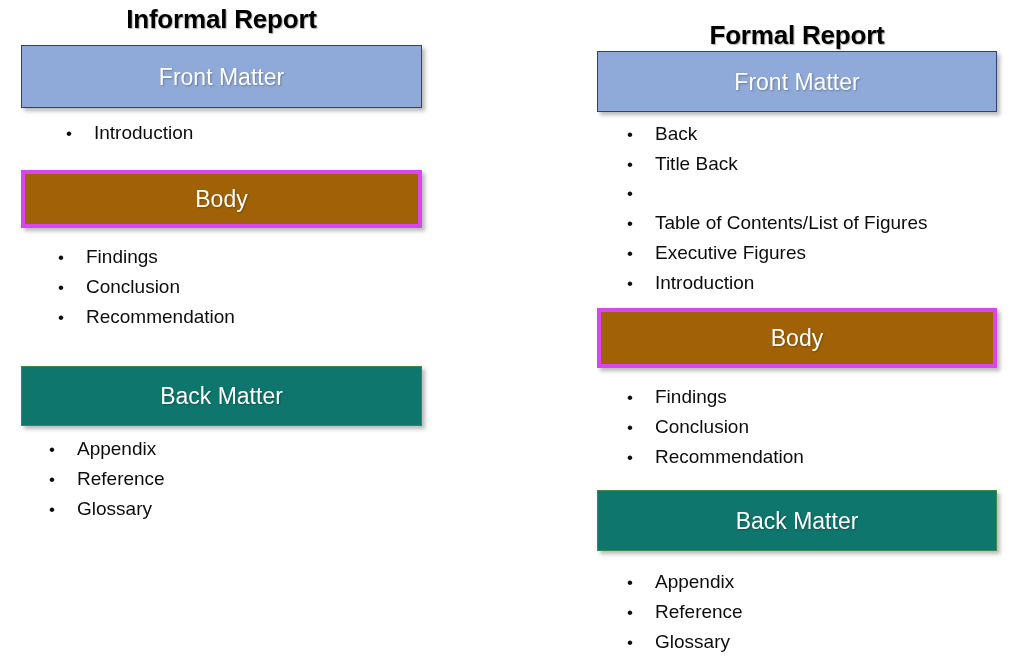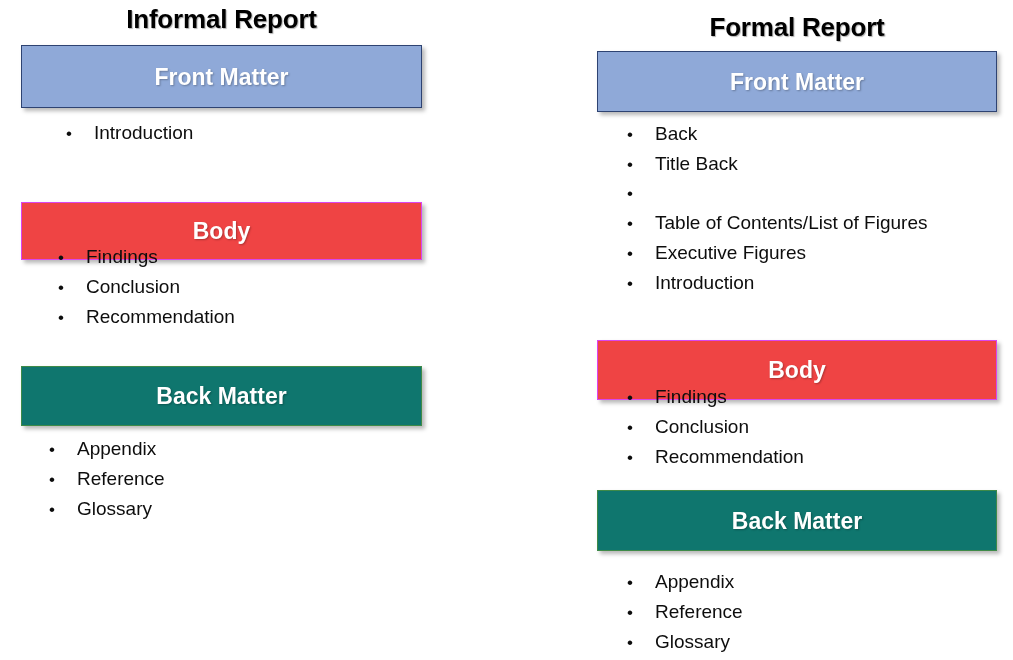--- a/index.html
+++ b/index.html
@@ -36,49 +36,48 @@
     white-space: nowrap;
     text-shadow: 1px 1px 1px rgba(0,0,0,0.30);
   }
   #title-informal {
     left: 21px;
     top: 4px;
     width: 401px;
   }
   #title-formal {
     left: 597px;
-    top: 12px;
+    top: 20px;
     width: 400px;
   }
 
   
   .bar {
     position: absolute;
     box-sizing: border-box;
     display: flex;
     align-items: center;
     justify-content: center;
     box-shadow: 3px 3px 4px rgba(0,0,0,0.28);
   }
   .bar .bar-label {
-    font-weight: bold;
+    font-weight: normal;
     font-size: 23px;
     line-height: 26px;
     color: #ffffff;
     white-space: nowrap;
     text-shadow: 1px 1px 2px rgba(0,0,0,0.28);
   }
   .bar.blue {
     background: #8FA9D8;
     border: 1px solid #2E4372;
   }
   .bar.orange {
-    background: #ef4444;
-    border: 1px solid #d946ef;
-    margin-top: 32px;
+    background: #a16207;
+    border: 4px solid #d946ef;
   }
   .bar.green {
     background: #0f766e;
     border: 1px solid #3E8A48;
   }
 
   
   #bar-informal-front  { left: 21px;  top: 45px;  width: 401px; height: 63px; }
   #bar-informal-body   { left: 21px;  top: 170px; width: 401px; height: 58px; }
   #bar-informal-back   { left: 21px;  top: 366px; width: 401px; height: 60px; }

